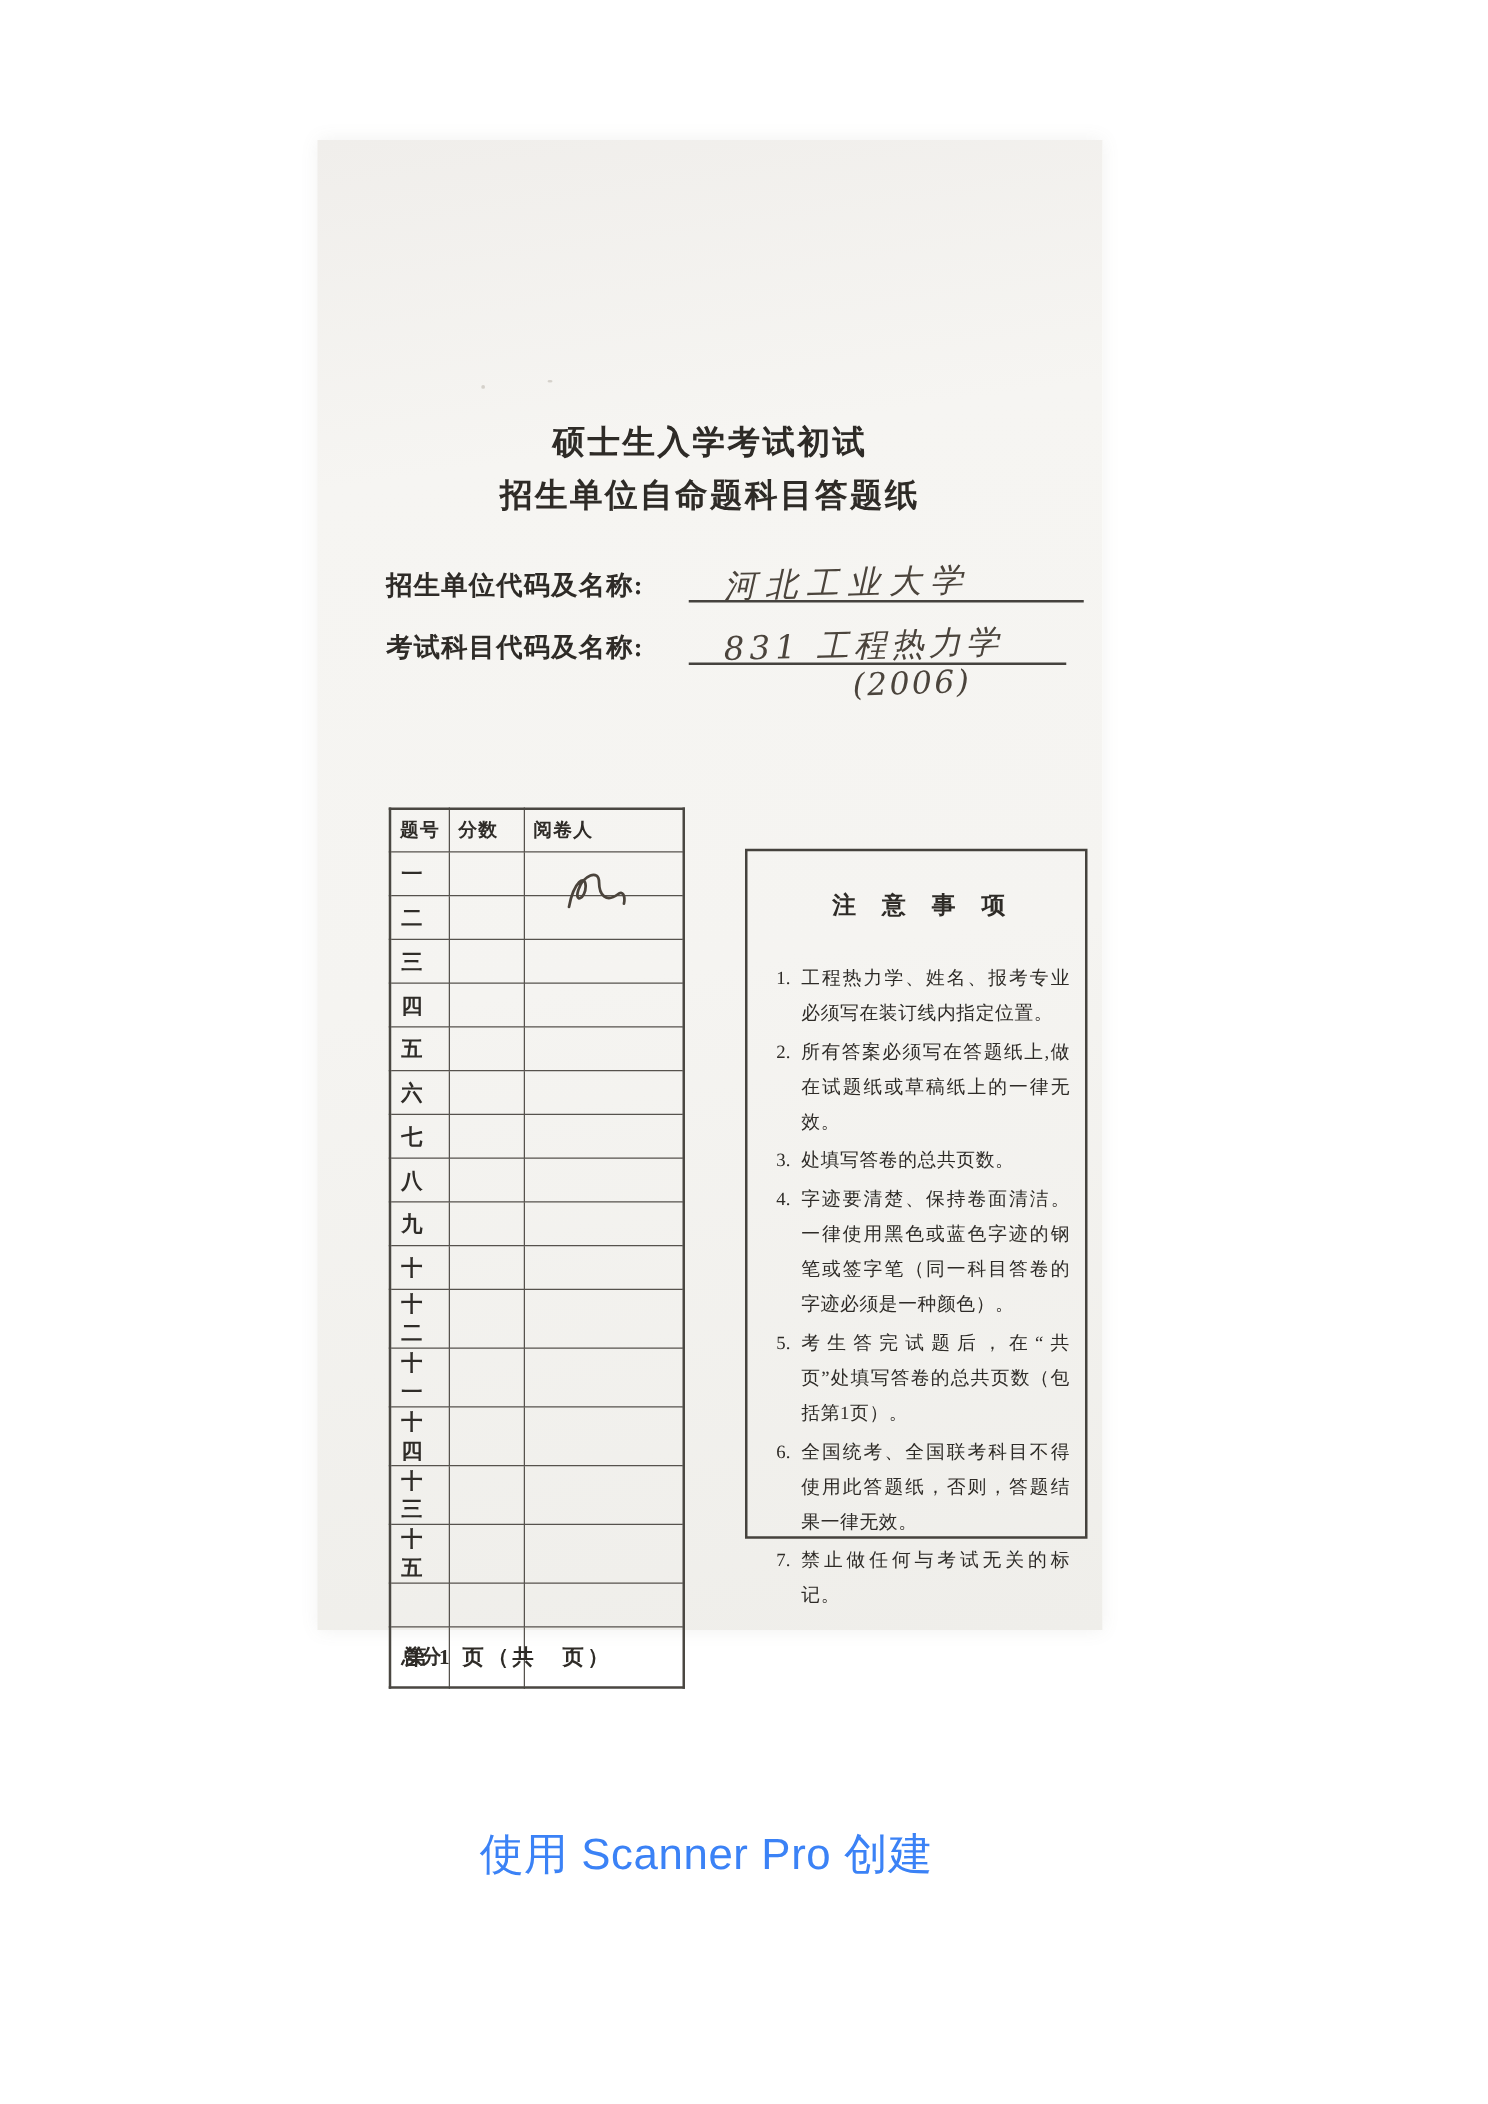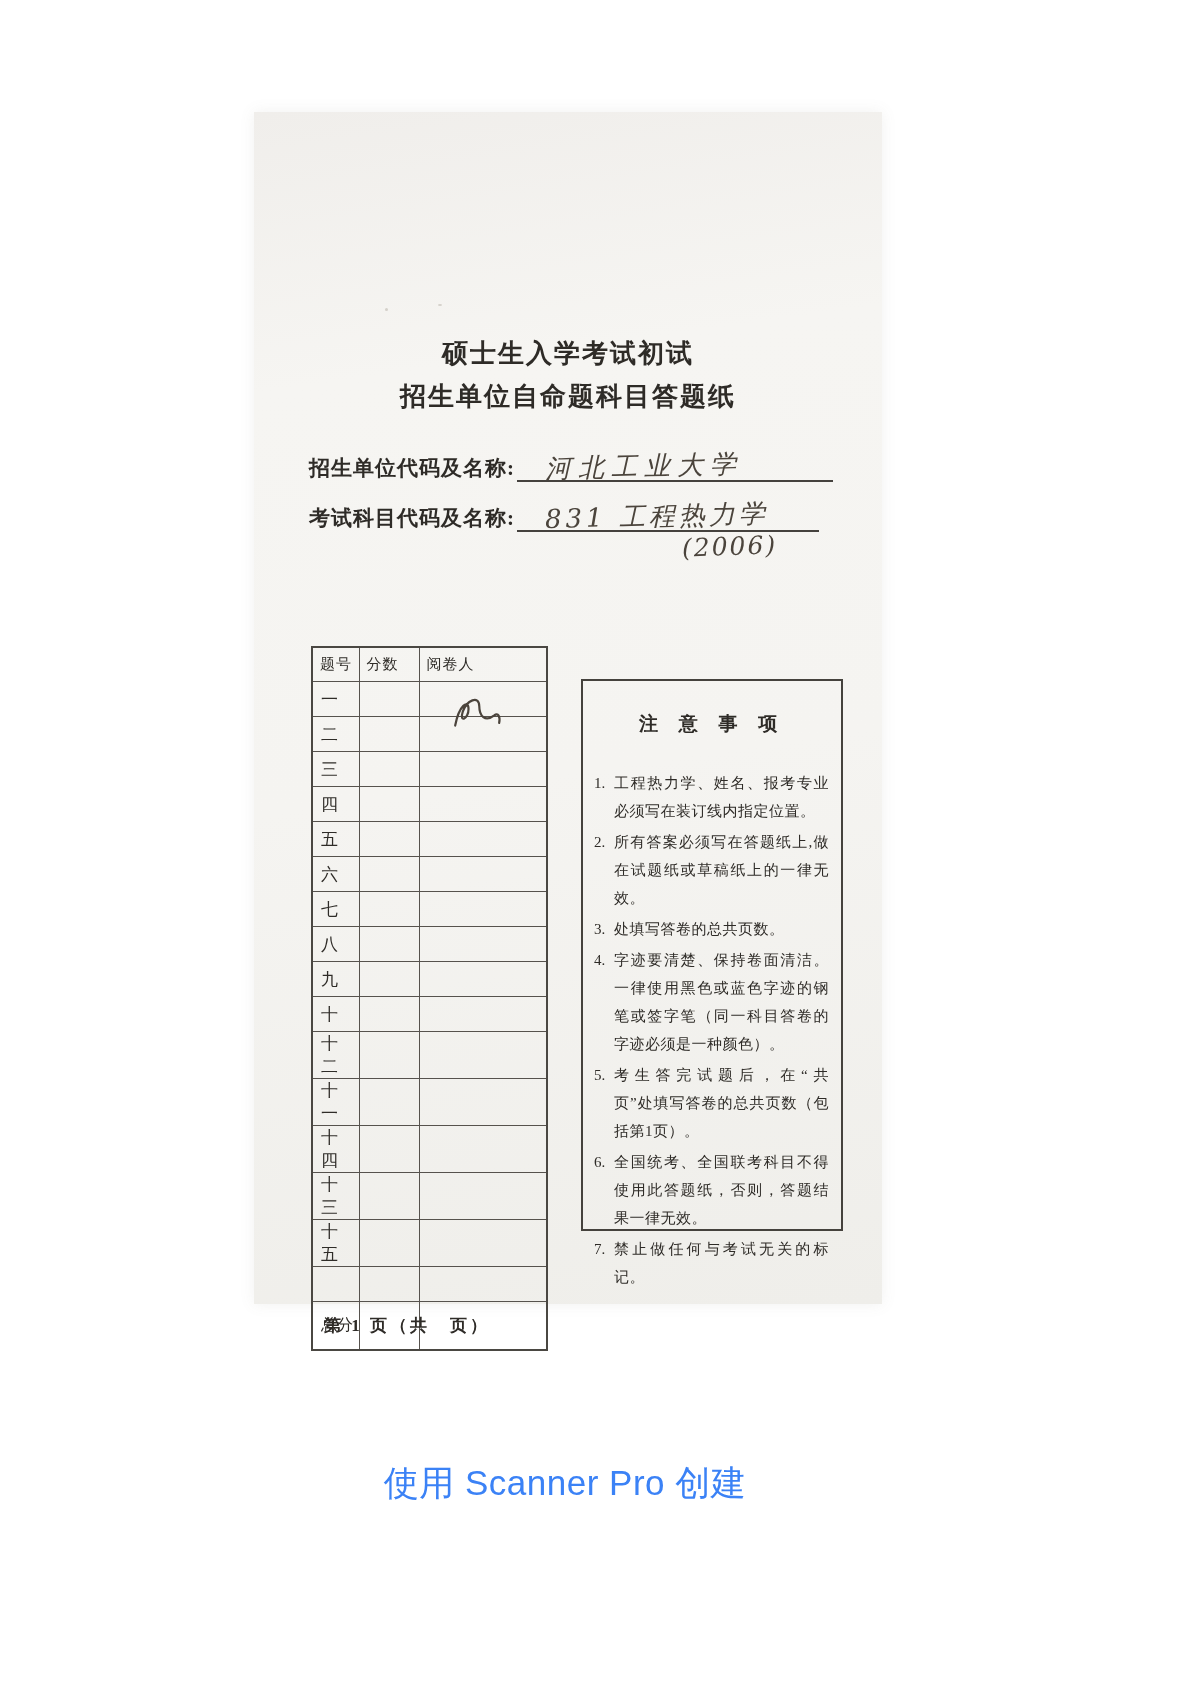--- a/index.html
+++ b/index.html
@@ -12,21 +12,21 @@
   
   .scan-page{
     position:absolute;left:254px;top:112px;width:628px;height:1192px;
     background:linear-gradient(172deg,#f0eeeb 0%,#f6f5f2 22%,#f5f4f1 55%,#efeeea 100%);
     box-shadow:0 0 14px rgba(120,115,105,0.10);
   }
   
   .titles{position:absolute;left:0;top:220px;width:100%;text-align:center;}
   .title-line{font-size:26px;font-weight:bold;letter-spacing:2px;line-height:43px;color:#2e2b27;}
   
-  .field{position:absolute;left:55px;display:flex;align-items:flex-end;}
+  .field{position:absolute;left:55px;display:flex;align-items:flex-end;gap:34px;}
   .field-unit{top:338px;}
   .field-subject{top:388px;}
   .field-label{font-size:21px;font-weight:bold;letter-spacing:1px;color:#2e2b27;white-space:nowrap;}
   .field-line{
     position:relative;display:inline-block;height:30px;
     border-bottom:2px solid #45423e;margin-left:2px;
   }
   .field-unit .field-line{width:316px;}
   .field-subject .field-line{width:302px;}
   .hand{
@@ -41,35 +41,35 @@
     position:absolute;left:428px;top:420px;font-size:25px;letter-spacing:2px;
     transform:rotate(-2deg);
   }
   
   .score-table{
     position:absolute;left:57px;top:534px;
     border-collapse:collapse;table-layout:fixed;
   }
   .score-table td,.score-table th{
     border:1.5px solid #56524d;padding:0;vertical-align:middle;
-    font-weight:normal;color:#2f2c28;
+    font-weight:bold;color:#2f2c28;
   }
   .score-table{border:2px solid #4a4742;}
   .col-num{width:47px;}
   .col-score{width:60px;}
   .col-grader{width:128px;}
   .score-table th{height:33px;font-size:15px;text-align:left;padding-left:7px;letter-spacing:1px;}
   .score-table td.c-label{height:34px;font-size:17px;text-align:left;padding-left:8px;letter-spacing:2px;}
   .score-table tr.total td.c-label{height:47px;font-size:16px;letter-spacing:0;}
   .sig-wrap{position:relative;height:100%;}
   .sig-svg{position:absolute;left:28px;top:-6px;transform:rotate(-6deg);}
   
   .notice-box{
-    position:absolute;left:327px;top:567px;width:258px;height:548px;
-    border:2px solid #45423d;background:transparent;
+    position:absolute;left:342px;top:567px;width:258px;height:548px;
+    border:2px solid #45423d;background:transparent;padding-left:12px;
   }
   .notice-title{
     margin-top:30px;text-align:center;font-size:19px;font-weight:bold;
     letter-spacing:8px;color:#2e2b27;
   }
   .notice-list{margin-top:32px;padding:0 12px 0 11px;}
   .notice-item{display:flex;margin-bottom:3px;}
   .notice-num{width:20px;flex:0 0 20px;font-size:15px;line-height:28px;color:#2e2b27;}
   .notice-text{
     flex:1;font-size:15px;line-height:28px;text-align:justify;

